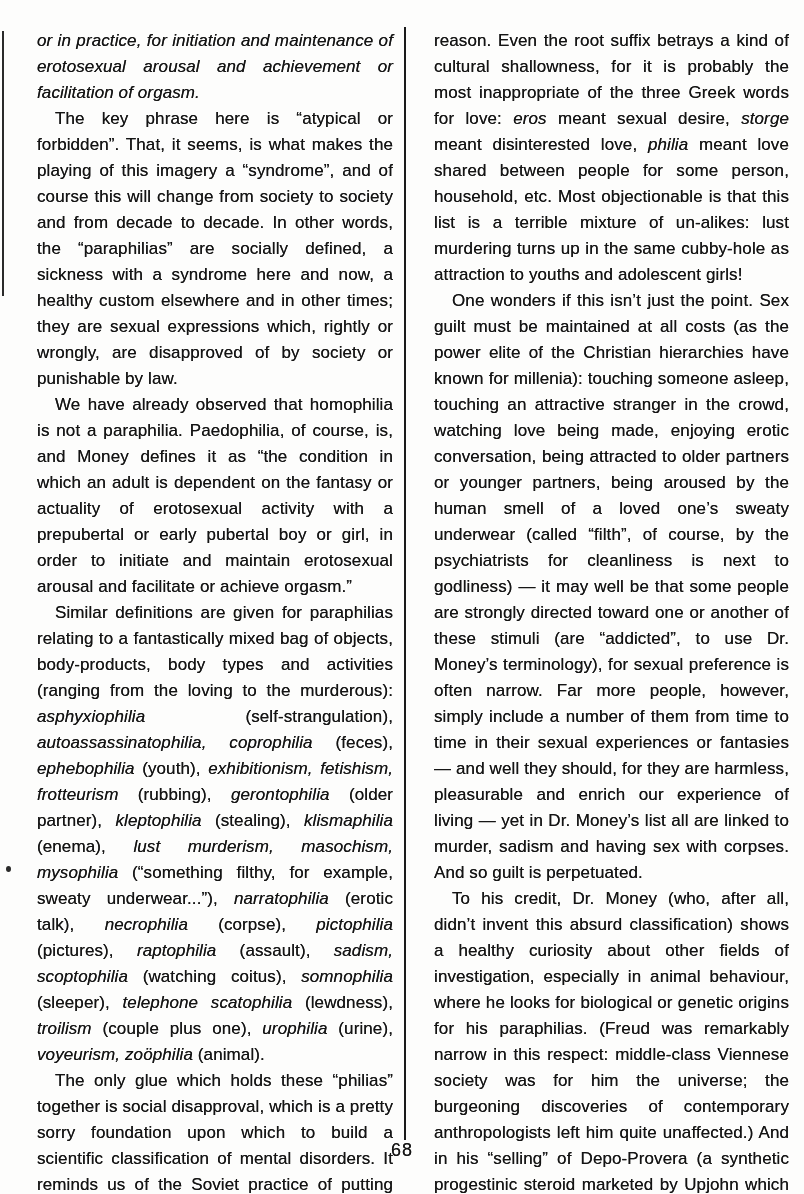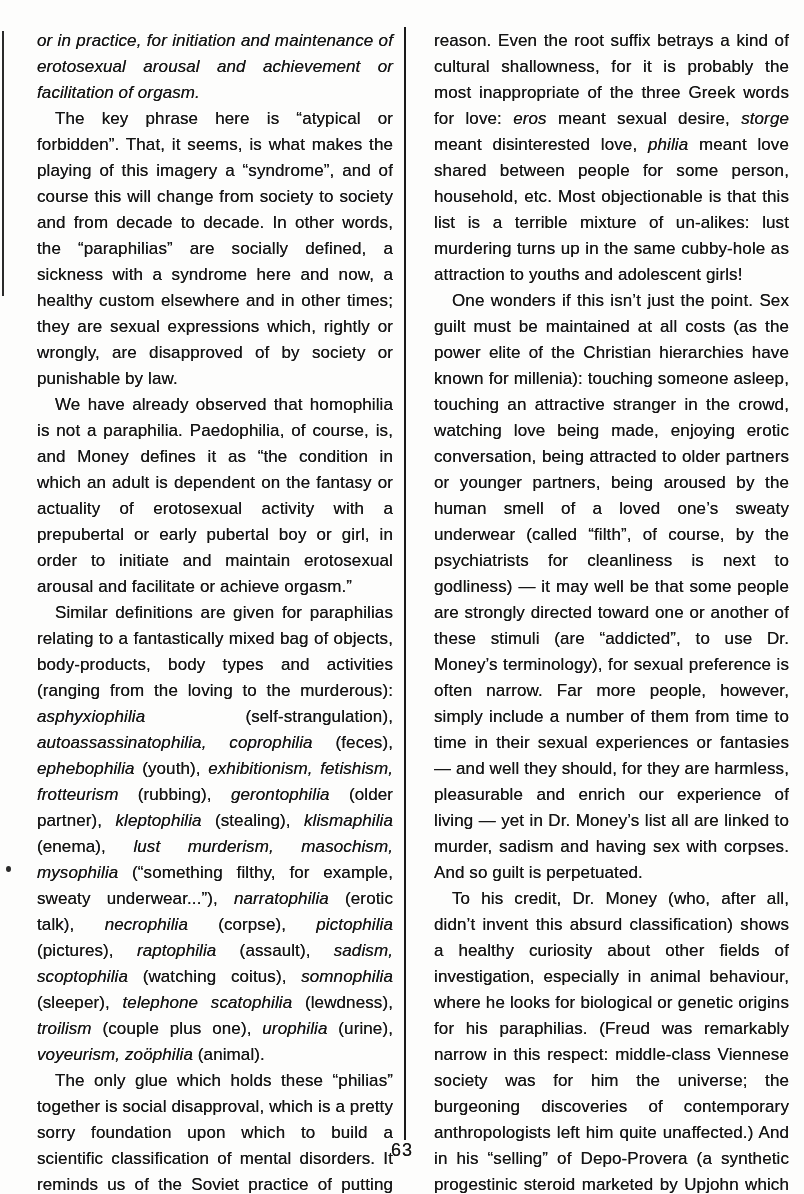--- a/index.html
+++ b/index.html
@@ -56,16 +56,16 @@
       <p class="para indent"><span>We have already observed that homophilia is not a paraphilia. Paedophilia, of course, is, and Money defines it as “the condition in which an adult is dependent on the fantasy or actuality of erotosexual activity with a prepubertal or early pubertal boy or girl, in order to initiate and maintain erotosexual arousal and facilitate or achieve orgasm.”</span></p>
       <p class="para indent"><span>Similar definitions are given for paraphilias relating to a fantastically mixed bag of objects, body-products, body types and activities (ranging from the loving to the murderous): </span><span class="it">asphyxiophilia</span><span> (self-strangulation), </span><span class="it">autoassassinatophilia, coprophilia</span><span> (feces), </span><span class="it">ephebophilia</span><span> (youth), </span><span class="it">exhibitionism, fetishism, frotteurism</span><span> (rubbing), </span><span class="it">gerontophilia</span><span> (older partner), </span><span class="it">kleptophilia</span><span> (stealing), </span><span class="it">klismaphilia</span><span> (enema), </span><span class="it">lust murderism, masochism, mysophilia</span><span> (“something filthy, for example, sweaty underwear...”), </span><span class="it">narratophilia</span><span> (erotic talk), </span><span class="it">necrophilia</span><span> (corpse), </span><span class="it">pictophilia</span><span> (pictures), </span><span class="it">raptophilia</span><span> (assault), </span><span class="it">sadism, scoptophilia</span><span> (watching coitus), </span><span class="it">somnophilia</span><span> (sleeper), </span><span class="it">telephone scatophilia</span><span> (lewdness), </span><span class="it">troilism</span><span> (couple plus one), </span><span class="it">urophilia</span><span> (urine), </span><span class="it">voyeurism, zoöphilia</span><span> (animal).</span></p>
       <p class="para indent"><span>The only glue which holds these “philias” together is social disapproval, which is a pretty sorry foundation upon which to build a scientific classification of mental disorders. It reminds us of the Soviet practice of putting dissidents in insane asylums for much the same</span></p>
     </div>
   <div class="divider"></div>
   <div class="col col-right" id="col-right">
       <p class="para"><span>reason. Even the root suffix betrays a kind of cultural shallowness, for it is probably the most inappropriate of the three Greek words for love: </span><span class="it">eros</span><span> meant sexual desire, </span><span class="it">storge</span><span> meant disinterested love, </span><span class="it">philia</span><span> meant love shared between people for some person, household, etc. Most objectionable is that this list is a terrible mixture of un-alikes: lust murdering turns up in the same cubby-hole as attraction to youths and adolescent girls!</span></p>
       <p class="para indent"><span>One wonders if this isn’t just the point. Sex guilt must be maintained at all costs (as the power elite of the Christian hierarchies have known for millenia): touching someone asleep, touching an attractive stranger in the crowd, watching love being made, enjoying erotic conversation, being attracted to older partners or younger partners, being aroused by the human smell of a loved one’s sweaty underwear (called “filth”, of course, by the psychiatrists for cleanliness is next to godliness) — it may well be that some people are strongly directed toward one or another of these stimuli (are “addicted”, to use Dr. Money’s terminology), for sexual preference is often narrow. Far more people, however, simply include a number of them from time to time in their sexual experiences or fantasies — and well they should, for they are harmless, pleasurable and enrich our experience of living — yet in Dr. Money’s list all are linked to murder, sadism and having sex with corpses. And so guilt is perpetuated.</span></p>
       <p class="para indent"><span>To his credit, Dr. Money (who, after all, didn’t invent this absurd classification) shows a healthy curiosity about other fields of investigation, especially in animal behaviour, where he looks for biological or genetic origins for his paraphilias. (Freud was remarkably narrow in this respect: middle-class Viennese society was for him the universe; the burgeoning discoveries of contemporary anthropologists left him quite unaffected.) And in his “selling” of Depo-Provera (a synthetic progestinic steroid marketed by Upjohn which prevents males from having sexual feelings and getting erections) Money is careful to</span></p>
     </div>
-  <div class="page-number">63</div>
+  <div class="page-number">68</div>
   <div class="edge-line"></div>
   <div class="speck"></div>
 </div>
 
 </body></html>

